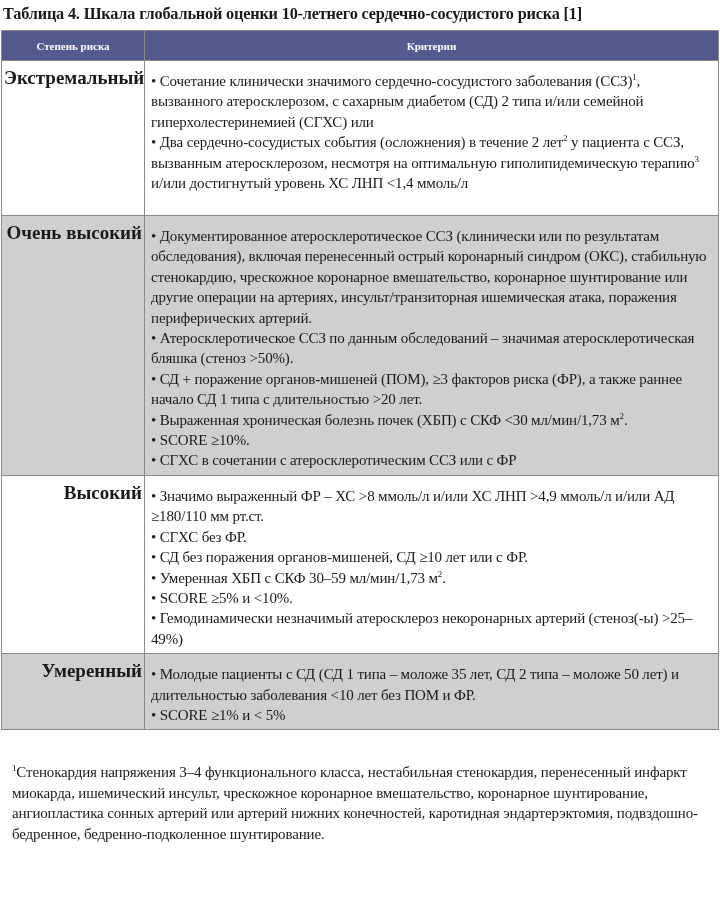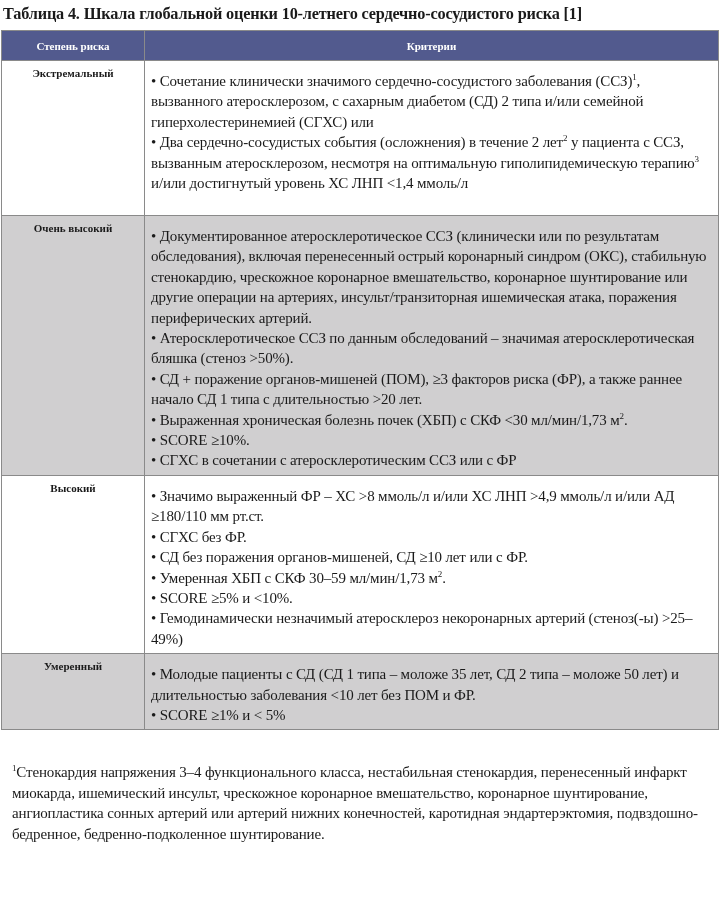--- a/index.html
+++ b/index.html
@@ -31,22 +31,22 @@
     font-weight: bold;
     font-size: 11px;
     height: 29px;
     padding: 0;
     text-align: center;
     vertical-align: middle;
   }
   col.c1 { width: 143px; }
   col.c2 { width: 574px; }
   td.level {
-    font-weight: bold; font-size: 11px;
-    text-align: center;
+    font-weight: bold; font-size: 19px;
+    text-align: right;
     padding: 6px 2px 0 2px;
   }
   td.crit {
     font-size: 15px; line-height: 20.4px;
     padding: 10px 6px 4px 6px;
     letter-spacing: -0.15px;
   }
   tr.white td { background: #ffffff; }
   tr.gray td { background: #d0cfd0; }
   .bullet-line { display: block; }

